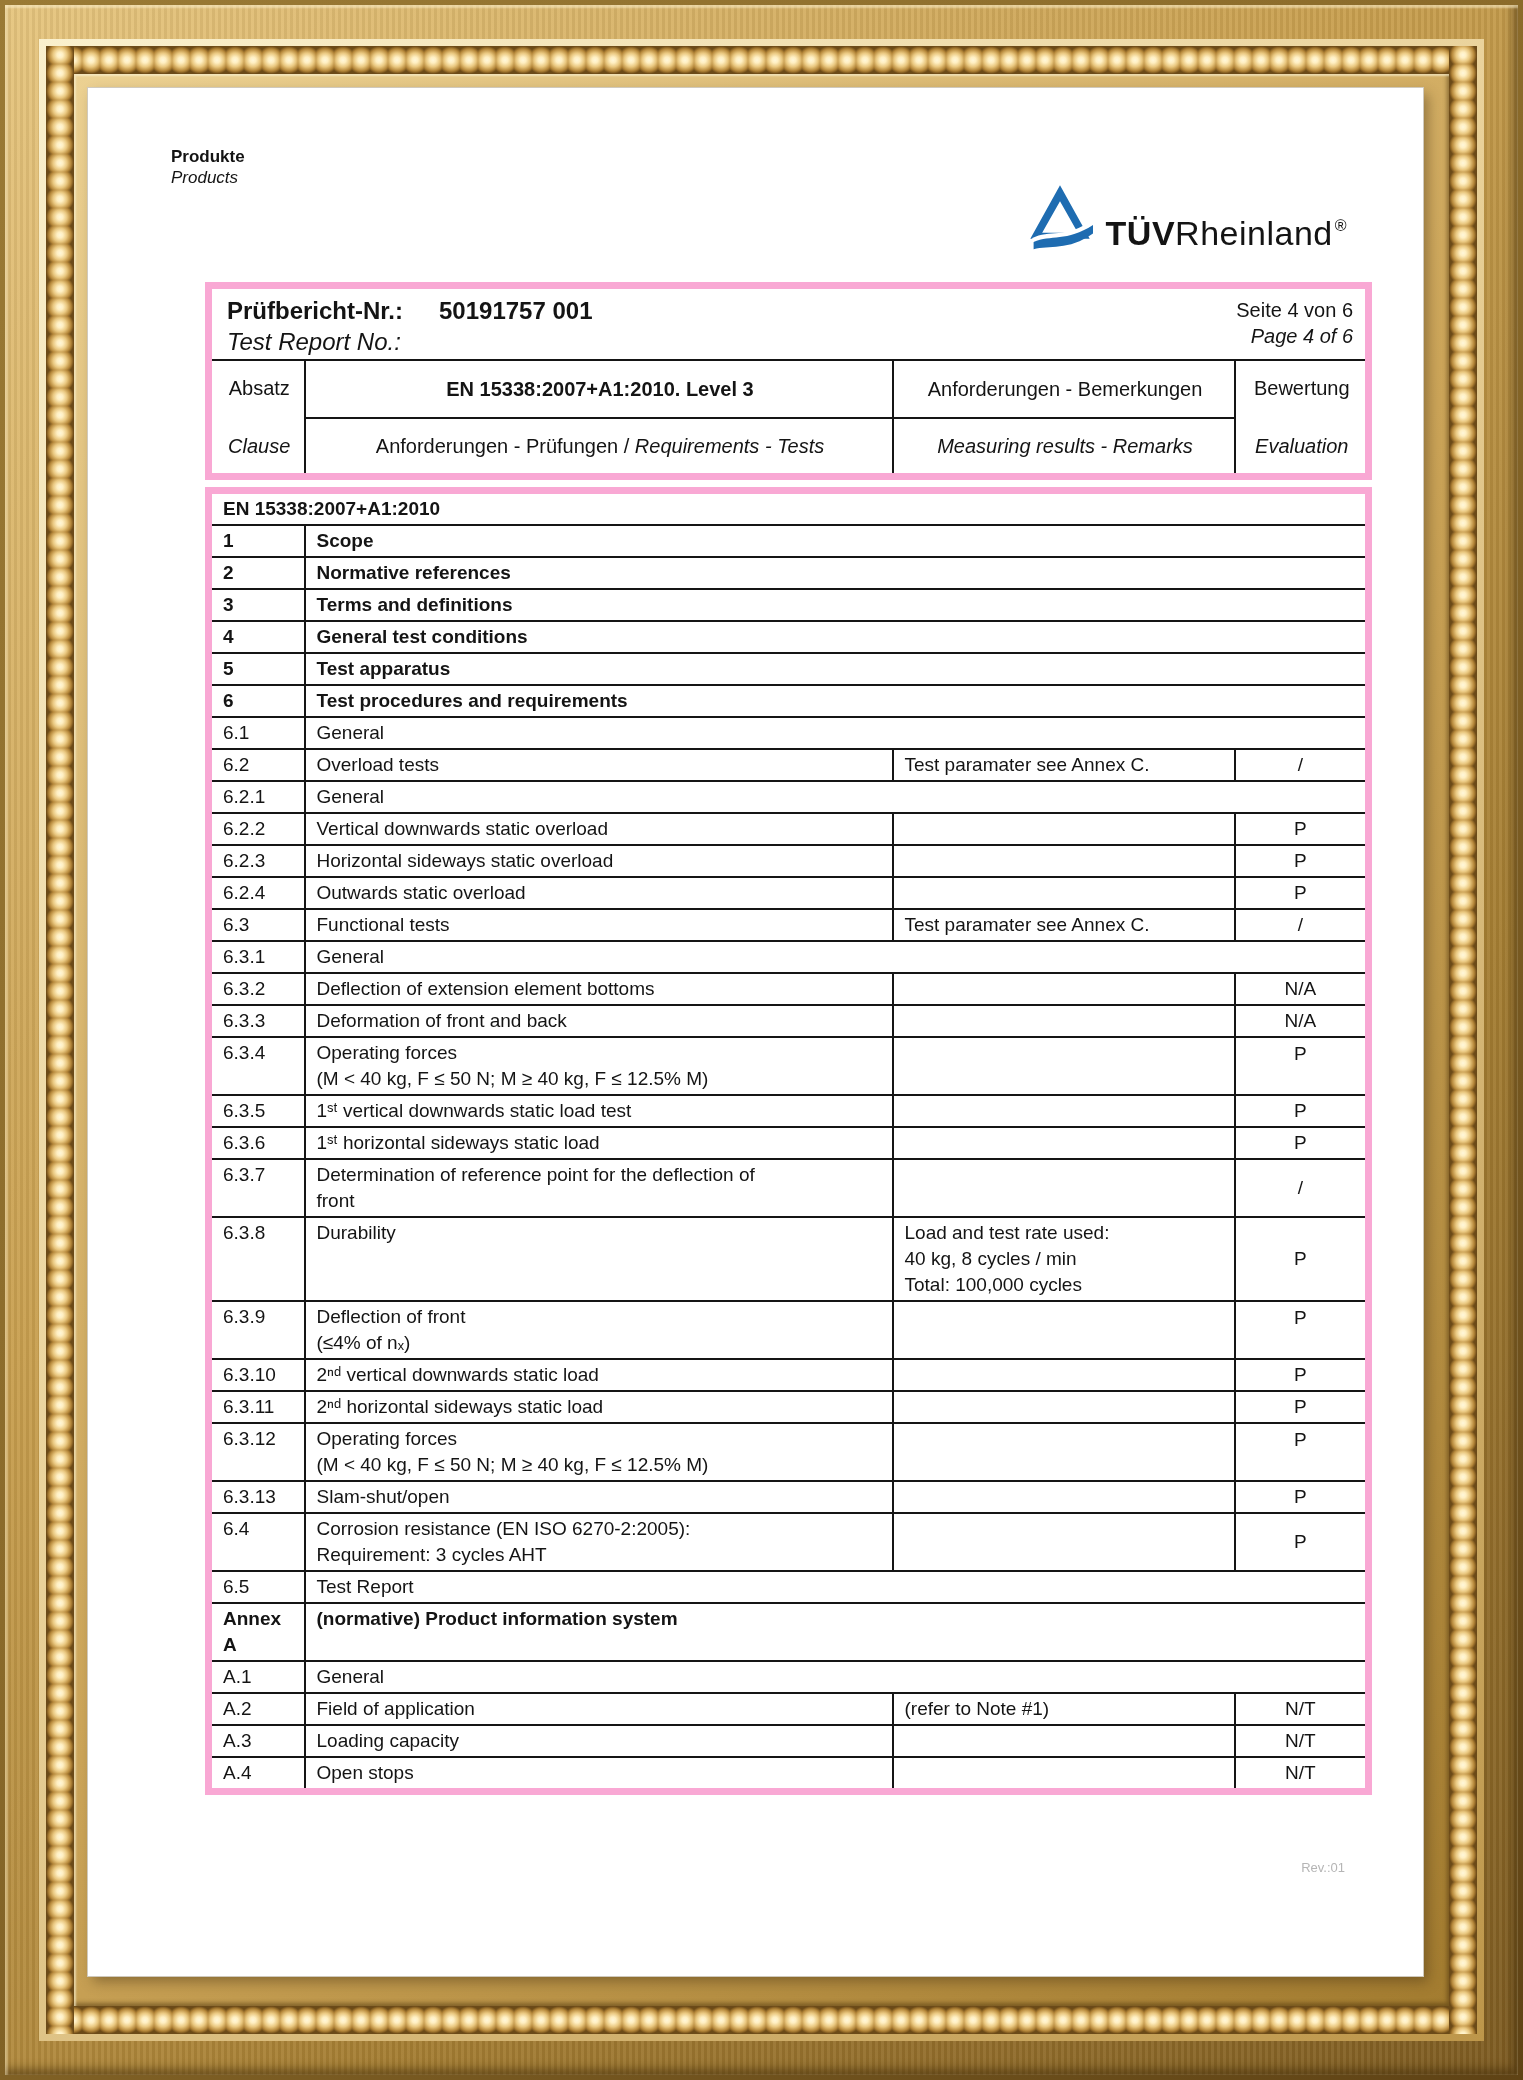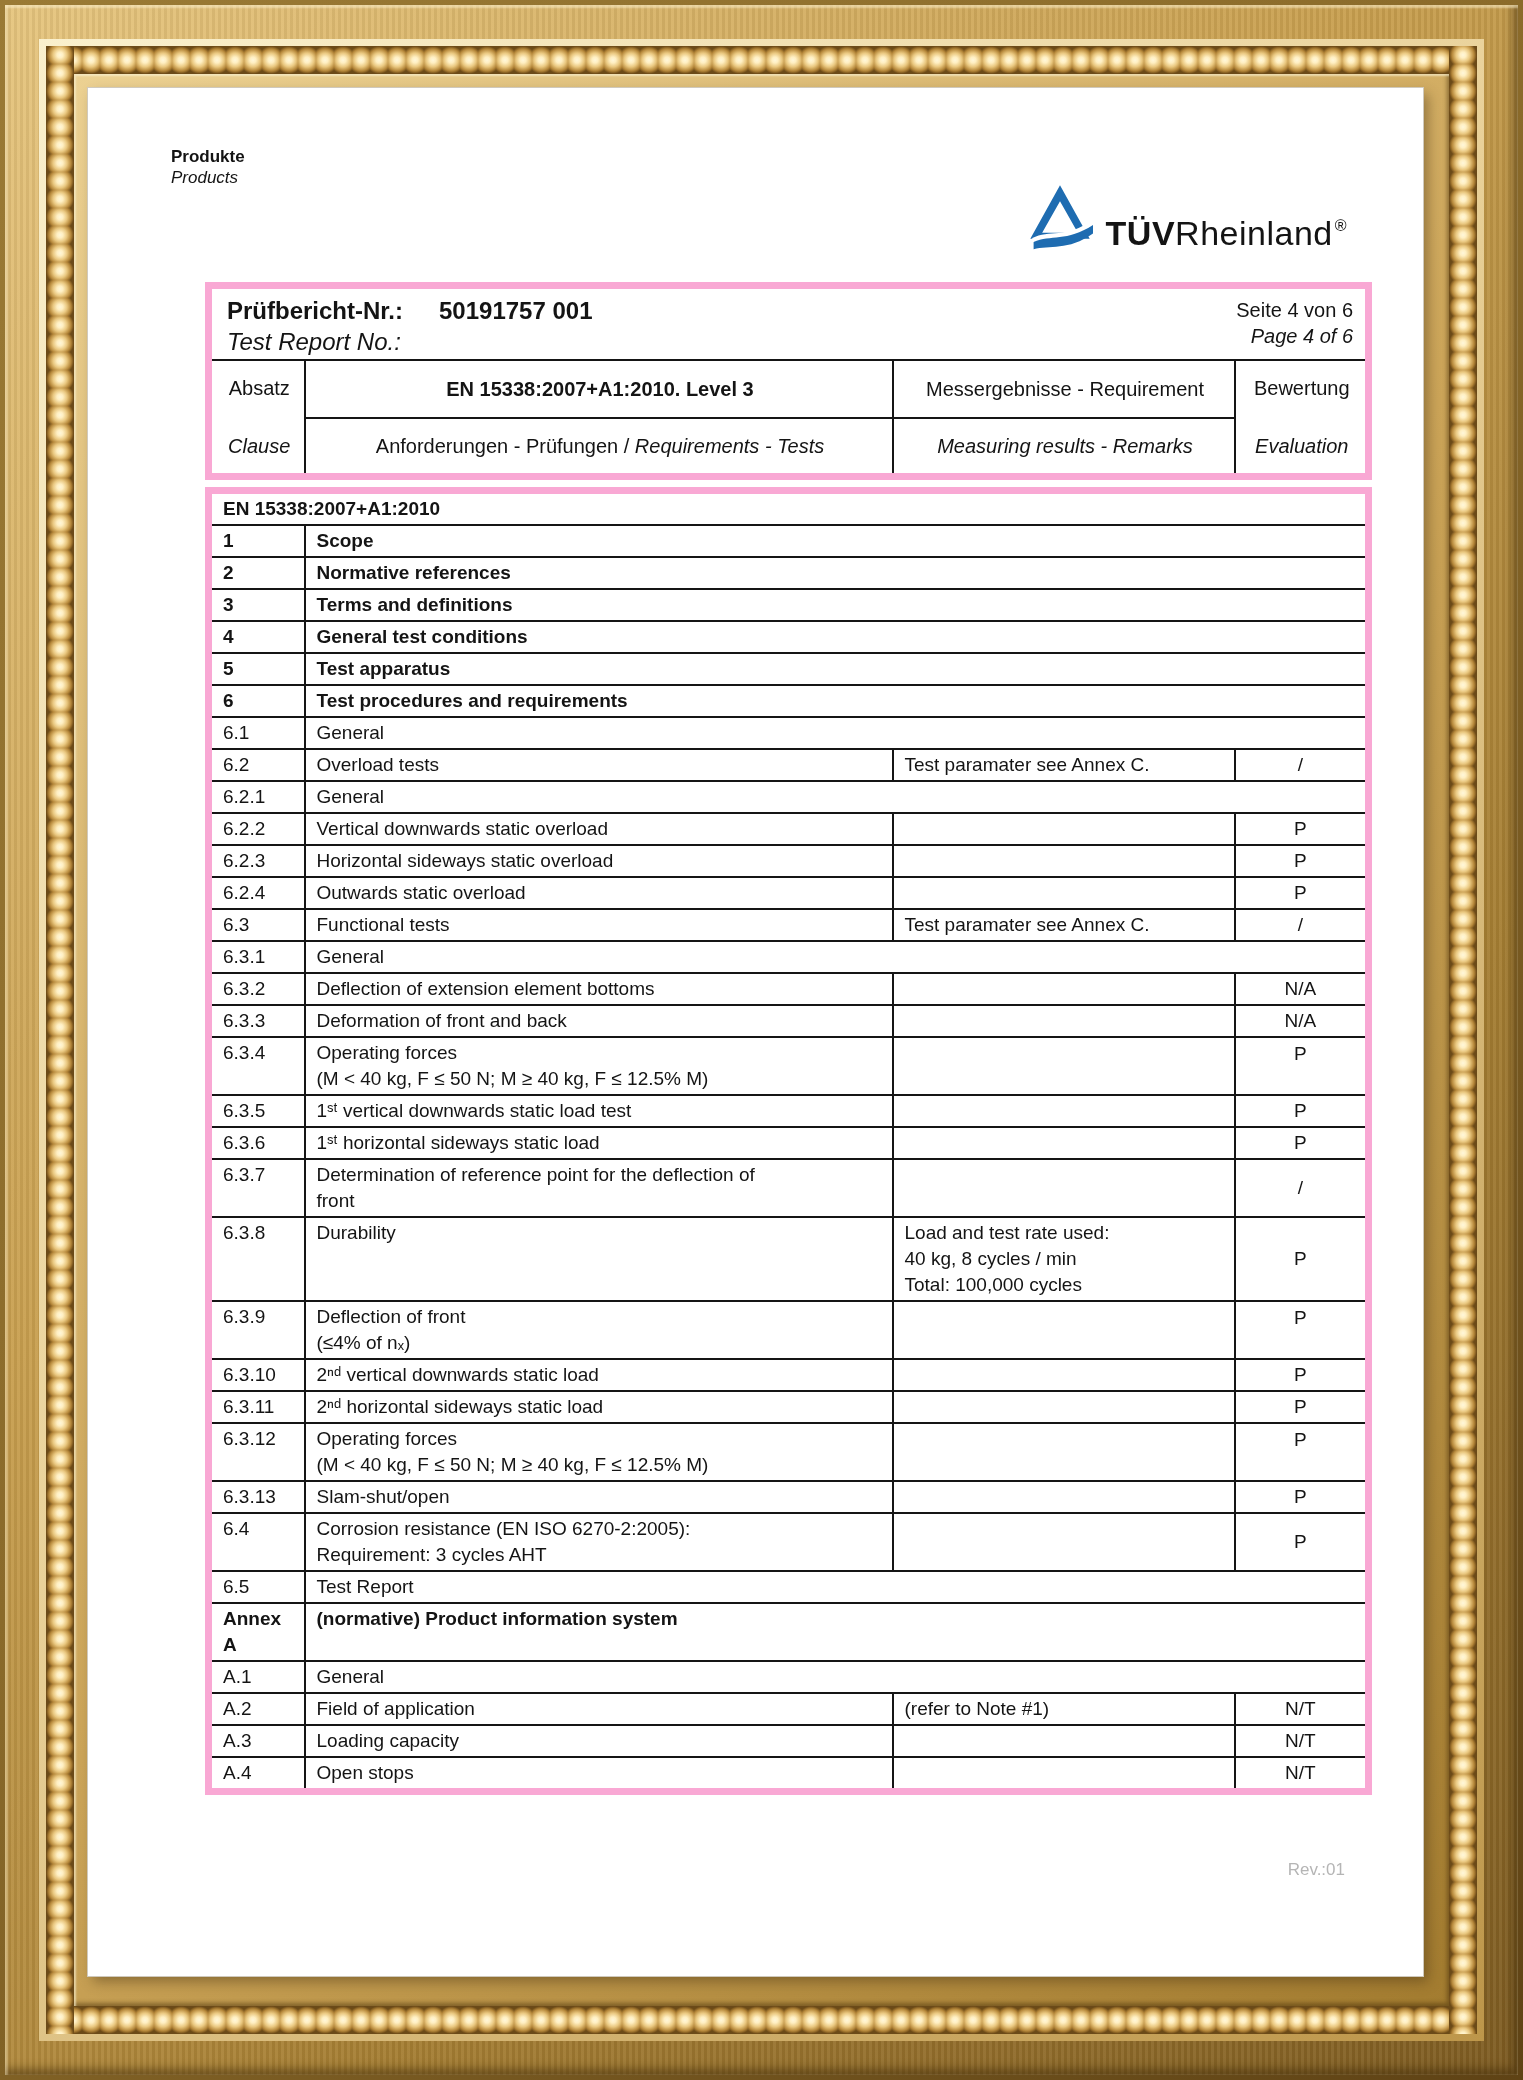--- a/index.html
+++ b/index.html
@@ -65,21 +65,21 @@
   .cell-center { text-align:center; }
   .stacked { display:flex; flex-direction:column; justify-content:flex-end; align-items:center; gap:32px; }
   .it { font-style:italic; }
   .b { font-weight:bold; }
   .hdr-table .colhead { font-size:20px; }
   .body-table tr { height:31px; }
   .body-table td.sect { font-weight:bold; }
   .body-table td.tx, .body-table td.rs, .body-table td.cl { white-space:pre-line; }
   .body-table td.ev { text-align:center; vertical-align:middle; padding:2px 4px; }
   .body-table td.ev.vt { vertical-align:top; padding-top:3px; }
-  .rev { right:78px; top:1772px; font-size:17px; color:#b5b5b5; }
+  .rev { right:78px; top:1772px; font-size:13px; color:#b5b5b5; }
 </style>
 </head>
 <body>
 
 <div class="abs f1"></div>
 <div class="abs f2"></div>
 <div class="abs f3"></div>
 <div class="abs f4"></div>
 <div class="abs bead h top"></div>
 <div class="abs bead h bot"></div>
@@ -128,21 +128,21 @@
       </td>
     </tr>
     <tr class="hr2">
       <td rowspan="2" class="cell-center colhead">
         <div class="stacked">
           <span>Absatz</span>
           <span class="it">Clause</span>
         </div>
       </td>
       <td class="cell-center colhead b">EN 15338:2007+A1:2010. Level 3</td>
-      <td class="cell-center colhead">Messergebnisse - Requirement</td>
+      <td class="cell-center colhead">Anforderungen - Bemerkungen</td>
       <td rowspan="2" class="cell-center colhead">
         <div class="stacked">
           <span>Bewertung</span>
           <span class="it">Evaluation</span>
         </div>
       </td>
     </tr>
     <tr class="hr3">
       <td class="cell-center colhead"><span>Anforderungen - Prüfungen / </span><span class="it">Requirements - Tests</span></td>
       <td class="cell-center colhead it">Measuring results - Remarks</td>

